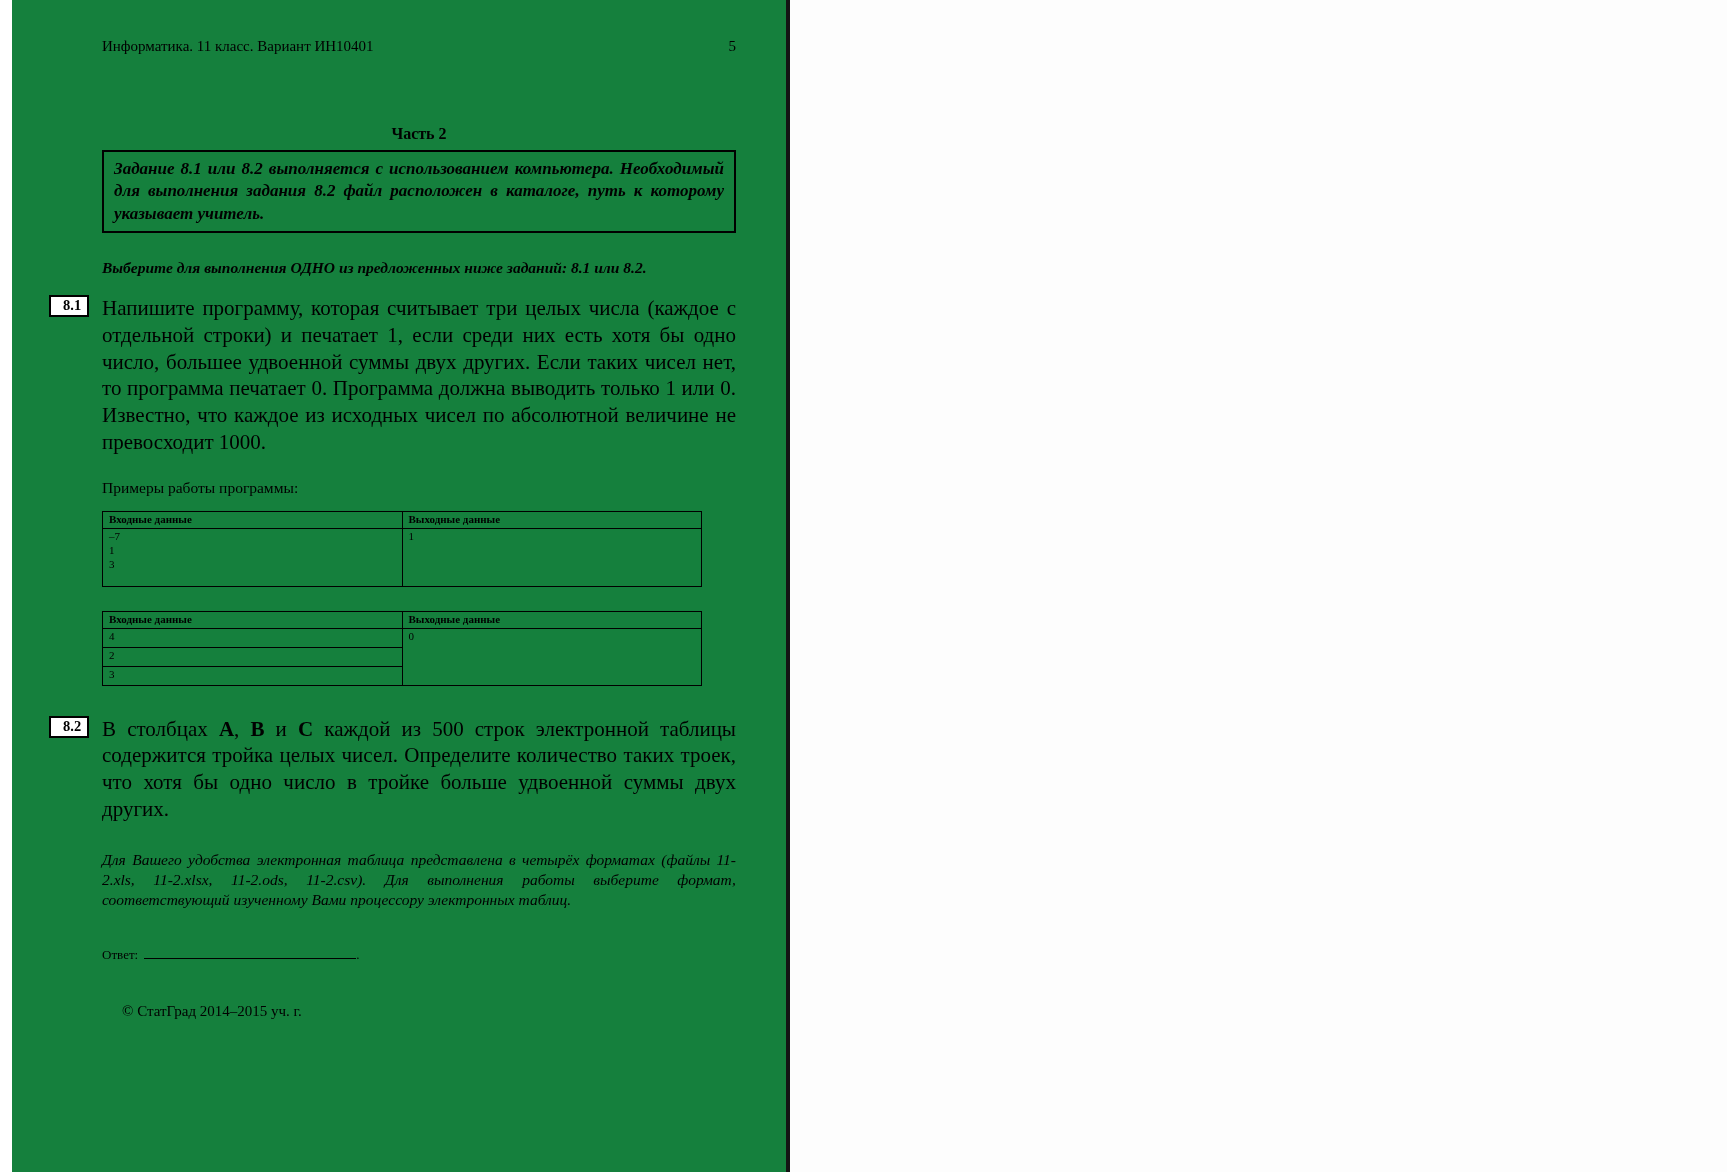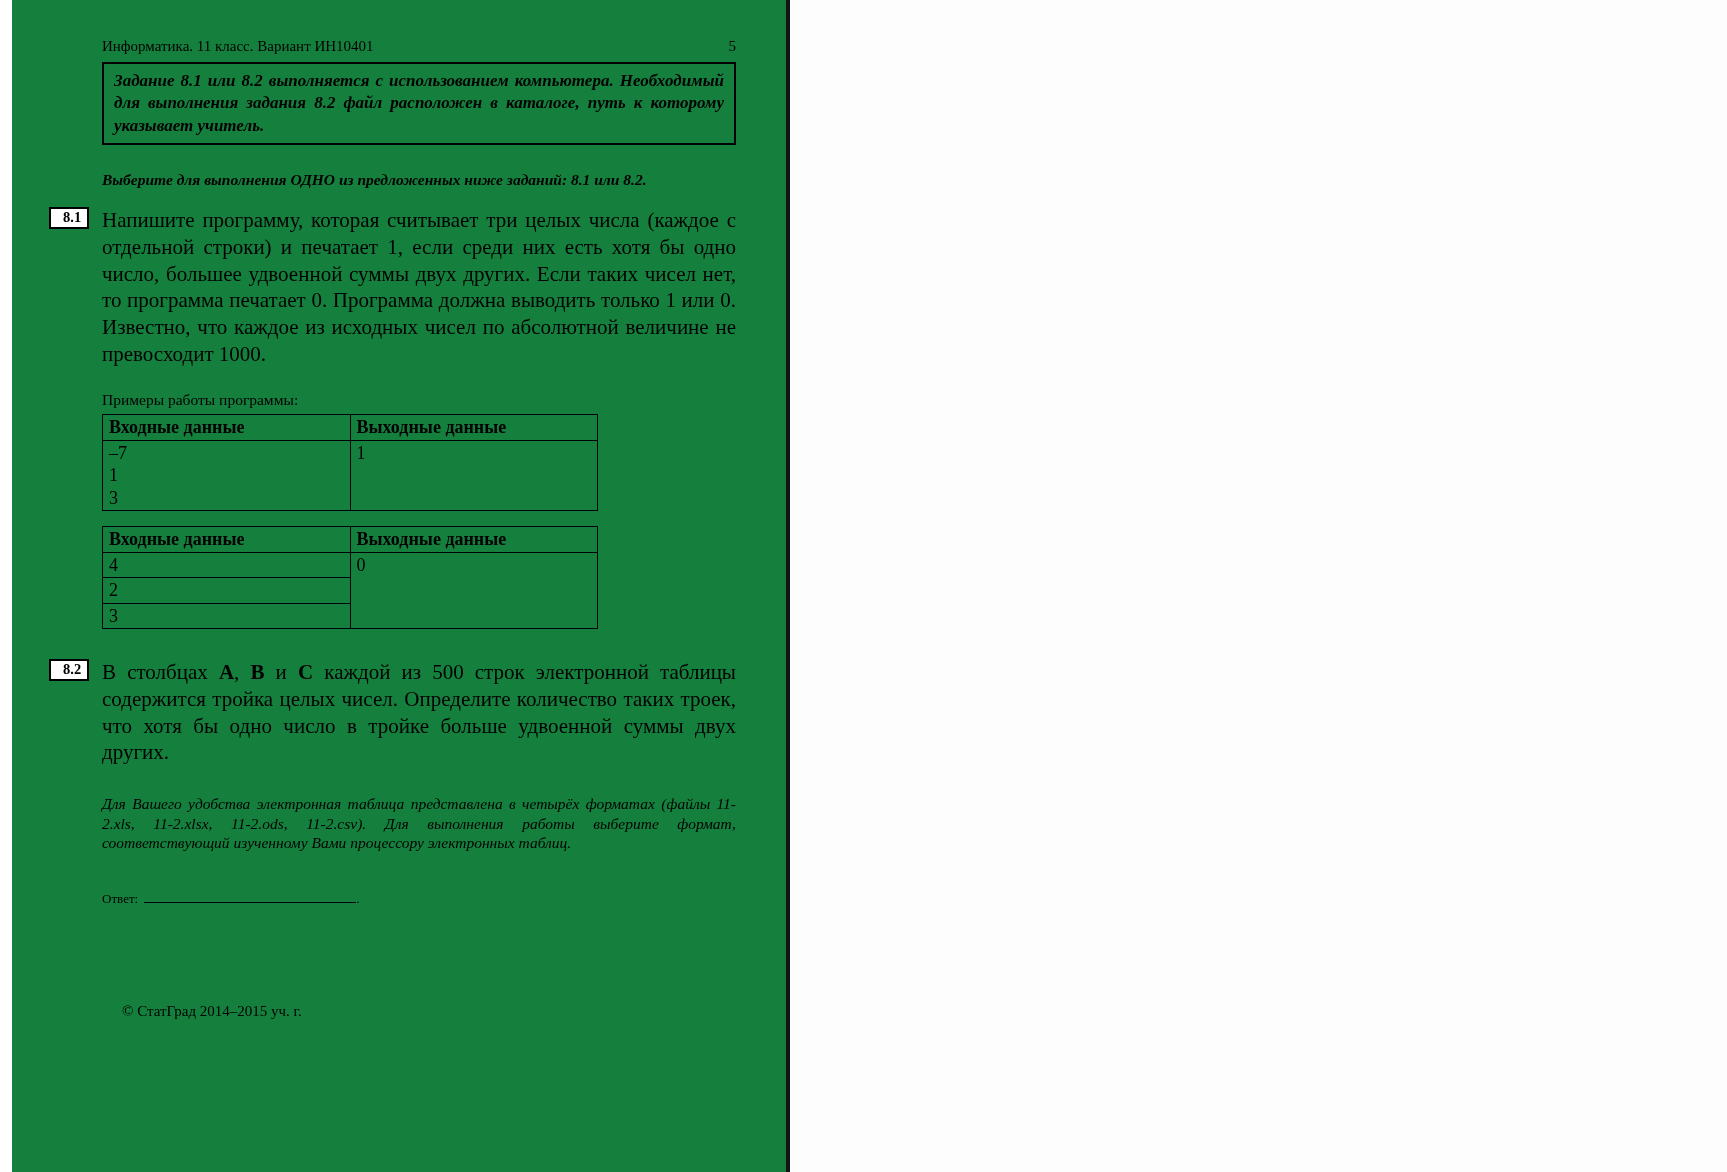--- a/index.html
+++ b/index.html
@@ -37,21 +37,21 @@
   .task-num {
     position:absolute; left:-53px; top:0px;
     border:2px solid #000; padding:0px 6px 1px 12px;
     font-weight:bold; font-size:14.5px; background:#fff;
   }
   .body-text {
     font-size:21px; line-height:1.27; text-align:justify;
   }
   .examples-title { margin-top:24px; font-weight:normal; font-size:15.5px; }
   table.ex-table {
-    margin-top:5px; width:496px; border-collapse:collapse; font-size:18px;
+    margin-top:14px; width:600px; border-collapse:collapse; font-size:11px;
     table-layout:fixed;
   }
   table.ex-table th, table.ex-table td {
     border:1px solid #000; padding:1px 6px; text-align:left; vertical-align:top;
     line-height:1.25;
   }
   table.ex-table th { font-weight:bold; width:50%; }
   td.tall-cell { height:58px; }
   td.row-cell { height:19px; }
   .gap { height:10px; }
@@ -74,20 +74,21 @@
 </head>
 <body>
 
 <div class="page">
 
   <div class="header-row">
     <span>Информатика. 11 класс. Вариант ИН10401</span>
     <span>5</span>
   </div>
 
+  <div class="part-title">Часть 2</div>
 
   <div class="notice-box">Задание 8.1 или 8.2 выполняется с использованием компьютера. Необходимый для выполнения задания 8.2 файл расположен в каталоге, путь к которому указывает учитель.</div>
 
   <div class="choose-line">Выберите для выполнения ОДНО из предложенных ниже заданий: 8.1 или 8.2.</div>
 
   <div class="task">
     <div class="task-num">8.1</div>
     <div class="body-text">Напишите программу, которая считывает три целых числа (каждое с отдельной строки) и печатает 1, если среди них есть хотя бы одно число, большее удвоенной суммы двух других. Если таких чисел нет, то программа печатает 0. Программа должна выводить только 1 или 0. Известно, что каждое из исходных чисел по абсолютной величине не превосходит 1000.</div>
   </div>
 

